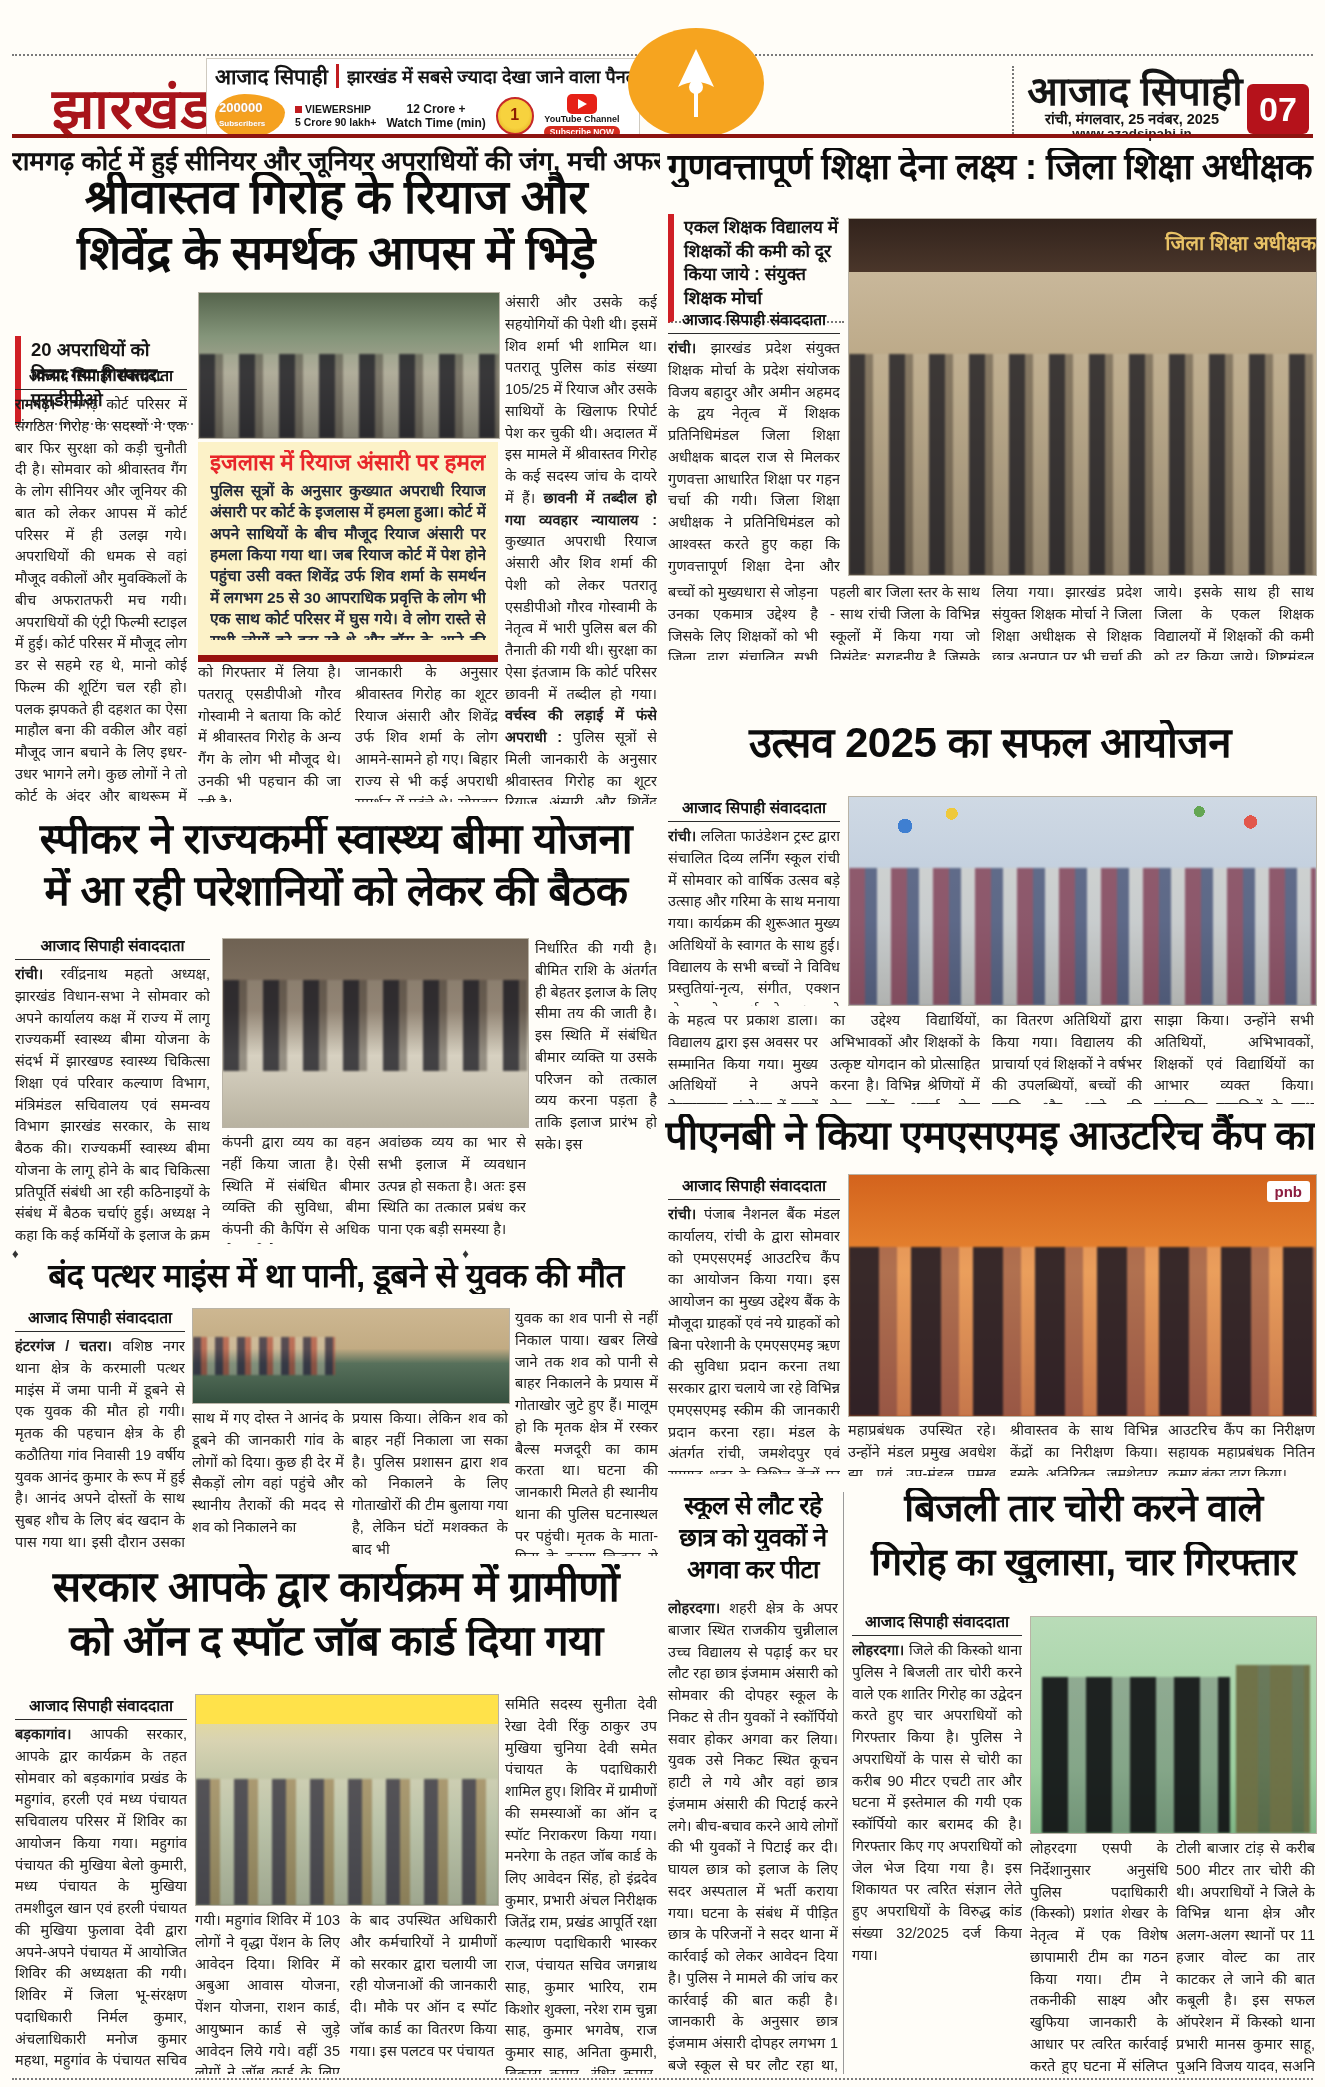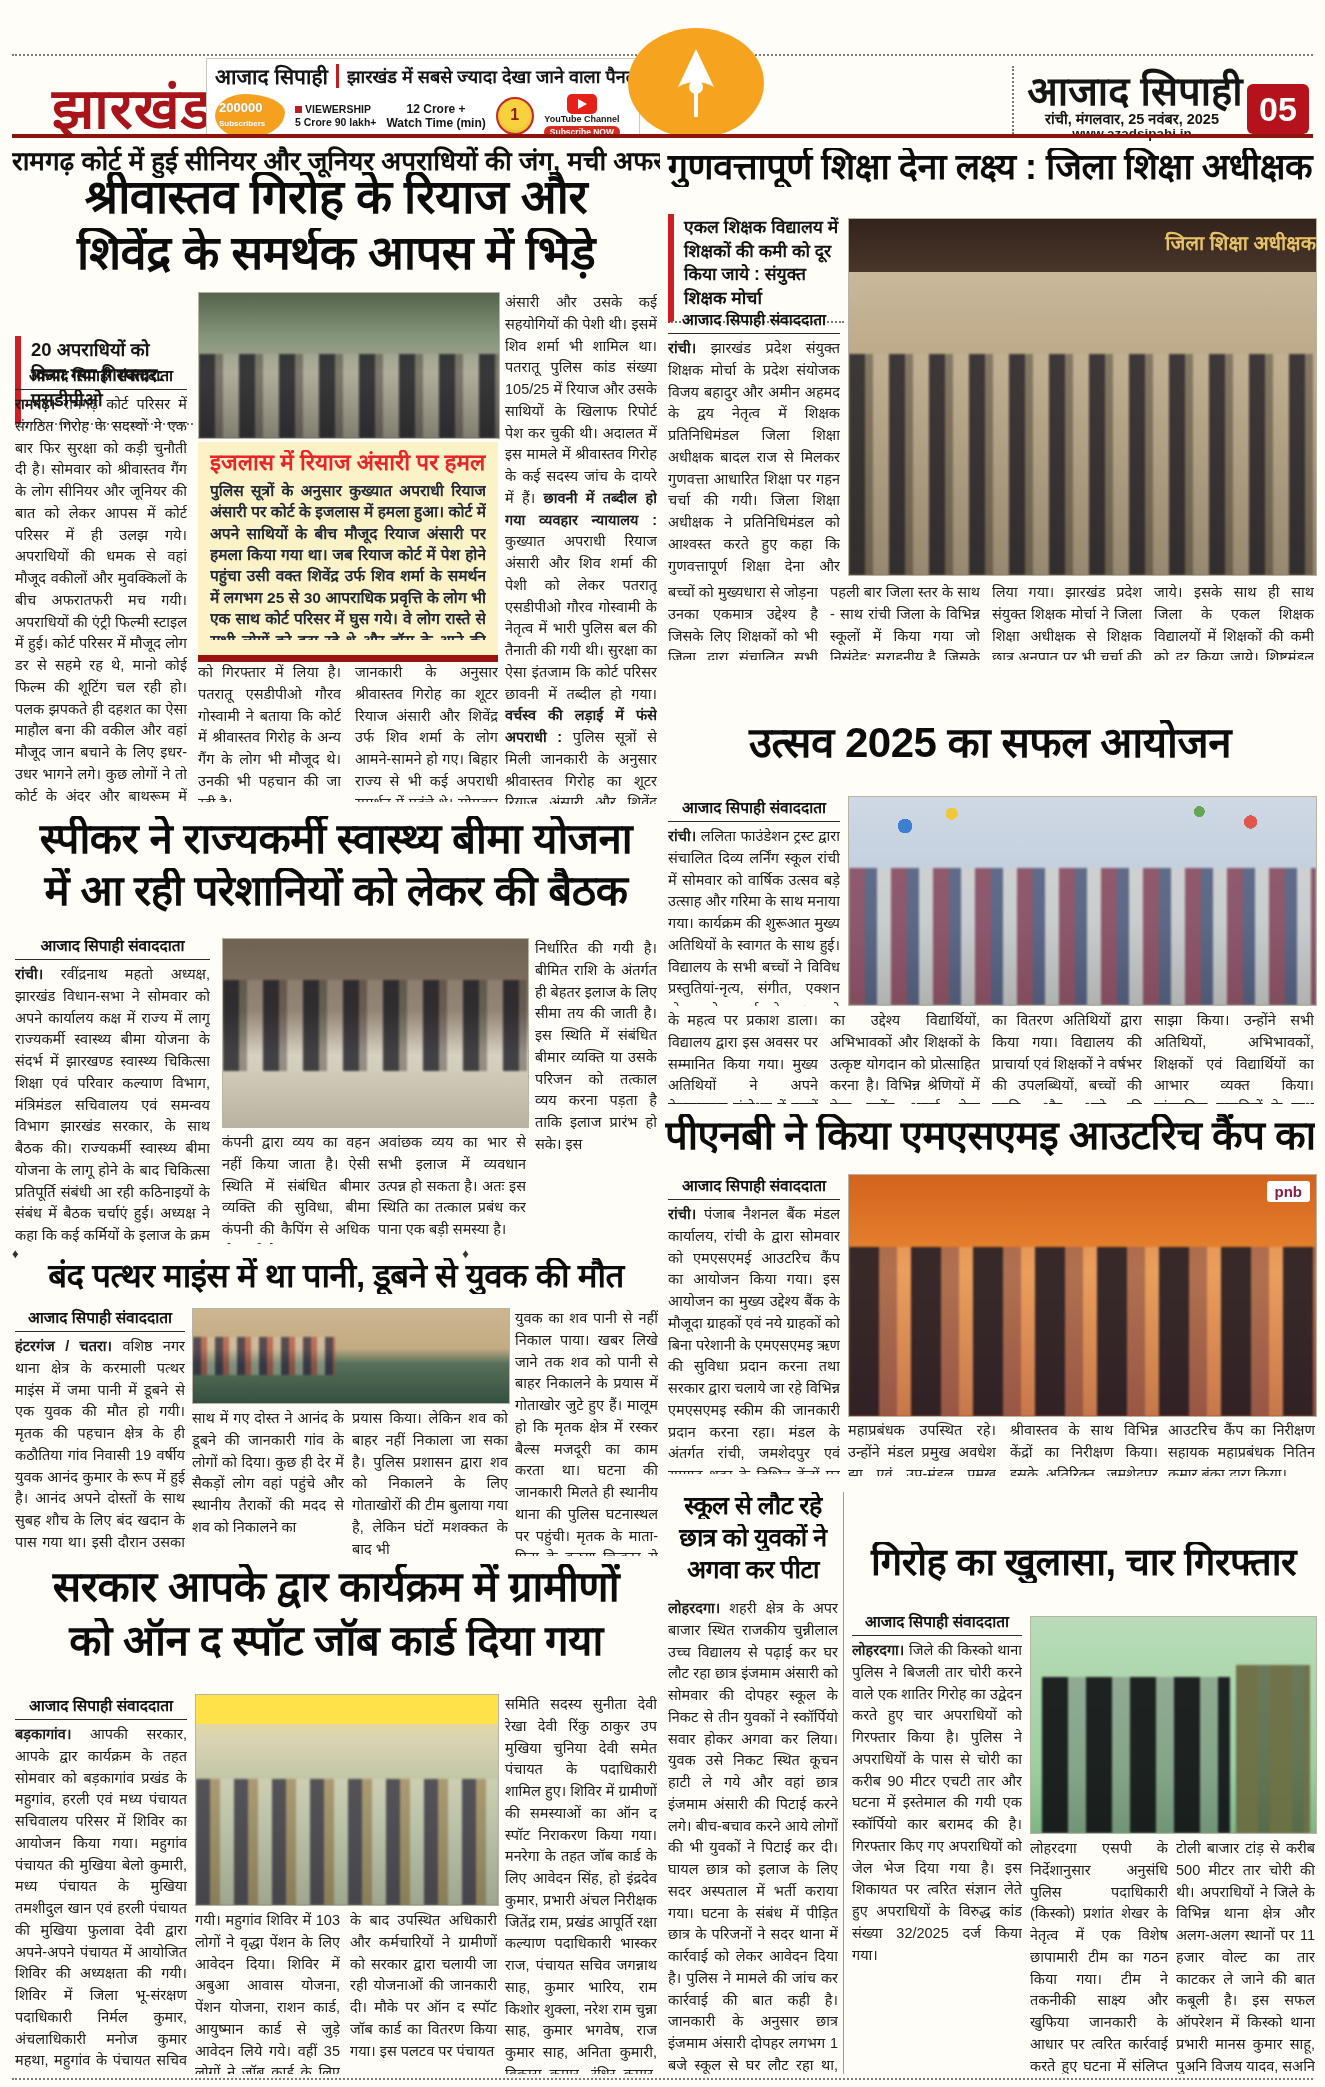--- a/index.html
+++ b/index.html
@@ -118,21 +118,21 @@
       <circle cx="26" cy="40" r="7" fill="#ffffff"></circle>
       <rect x="24" y="46" width="4" height="24" fill="#ffffff"></rect>
     </svg>
   </div>
 
   <div class="abs vdotted" style="left:1012px;top:66px;height:68px;"></div>
 
   <div class="abs masthead-title" style="left:1026px;top:62px;width:218px;">आजाद सिपाही</div>
   <div class="abs masthead-date" style="left:1020px;top:108px;width:224px;">रांची, मंगलवार, 25 नवंबर, 2025</div>
   <div class="abs masthead-web" style="left:1020px;top:126px;width:224px;">www.azadsipahi.in</div>
-  <div class="abs pageno" style="left:1247px;top:84px;width:62px;height:50px;">05</div>
+  <div class="abs pageno" style="left:1247px;top:84px;width:62px;height:50px;">07</div>
 
   <div class="abs red-rule" style="left:12px;top:134px;width:1301px;height:4px;"></div>
 
   <div class="abs kicker" style="left:12px;top:142px;width:648px;font-size:26px;">रामगढ़ कोर्ट में हुई सीनियर और जूनियर अपराधियों की जंग, मची अफरा-तफरी</div>
   <div class="abs headline" style="left:12px;top:172px;width:648px;font-size:47px;">श्रीवास्तव गिरोह के रियाज और</div>
   <div class="abs headline" style="left:12px;top:228px;width:648px;font-size:47px;">शिवेंद्र के समर्थक आपस में भिड़े</div>
 
   <div class="abs subhead-box" style="left:15px;top:296px;width:158px;margin-top:40px;">20 अपराधियों को किया गया गिरफ्तार: एसडीपीओ</div>
   <div class="abs byline" style="left:15px;top:364px;width:172px;">आजाद सिपाही संवाददाता</div>
   <div class="abs col" style="left:15px;top:394px;width:172px;height:410px;">
@@ -251,20 +251,21 @@
   <div class="abs headline" style="left:668px;top:1492px;width:170px;font-size:25px;">स्कूल से लौट रहे</div>
   <div class="abs headline" style="left:668px;top:1524px;width:170px;font-size:25px;">छात्र को युवकों ने</div>
   <div class="abs headline" style="left:668px;top:1556px;width:170px;font-size:25px;">अगवा कर पीटा</div>
   <div class="abs col" style="left:668px;top:1598px;width:170px;height:476px;">
     <b class="city">लोहरदगा।</b>
     <span>शहरी क्षेत्र के अपर बाजार स्थित राजकीय चुन्नीलाल उच्च विद्यालय से पढ़ाई कर घर लौट रहा छात्र इंजमाम अंसारी को सोमवार की दोपहर स्कूल के निकट से तीन युवकों ने स्कॉर्पियो सवार होकर अगवा कर लिया। युवक उसे निकट स्थित कूचन हाटी ले गये और वहां छात्र इंजमाम अंसारी की पिटाई करने लगे। बीच-बचाव करने आये लोगों की भी युवकों ने पिटाई कर दी। घायल छात्र को इलाज के लिए सदर अस्पताल में भर्ती कराया गया। घटना के संबंध में पीड़ित छात्र के परिजनों ने सदर थाना में कार्रवाई को लेकर आवेदन दिया है। पुलिस ने मामले की जांच कर कार्रवाई की बात कही है। जानकारी के अनुसार छात्र इंजमाम अंसारी दोपहर लगभग 1 बजे स्कूल से घर लौट रहा था, तभी रास्ते में पहले से घात लगाये युवकों ने उसे अगवा कर लिया।</span>
   </div>
 
   <div class="abs vline" style="left:843px;top:1492px;height:582px;"></div>
 
+  <div class="abs headline" style="left:852px;top:1488px;width:463px;font-size:38px;">बिजली तार चोरी करने वाले</div>
   <div class="abs headline" style="left:852px;top:1542px;width:463px;font-size:38px;">गिरोह का खुलासा, चार गिरफ्तार</div>
   <div class="abs byline" style="left:852px;top:1610px;width:170px;">आजाद सिपाही संवाददाता</div>
   <div class="abs col" style="left:852px;top:1640px;width:170px;height:434px;">
     <b class="city">लोहरदगा।</b>
     <span>जिले की किस्को थाना पुलिस ने बिजली तार चोरी करने वाले एक शातिर गिरोह का उद्वेदन करते हुए चार अपराधियों को गिरफ्तार किया है। पुलिस ने अपराधियों के पास से चोरी का करीब 90 मीटर एचटी तार और घटना में इस्तेमाल की गयी एक स्कॉर्पियो कार बरामद की है। गिरफ्तार किए गए अपराधियों को जेल भेज दिया गया है। इस शिकायत पर त्वरित संज्ञान लेते हुए अपराधियों के विरुद्ध कांड संख्या 32/2025 दर्ज किया गया।</span>
   </div>
 
   <div class="abs photo ph-arrest" style="left:1030px;top:1616px;width:285px;height:216px;">
     <div class="hoods"></div>
     <div class="police"></div>

